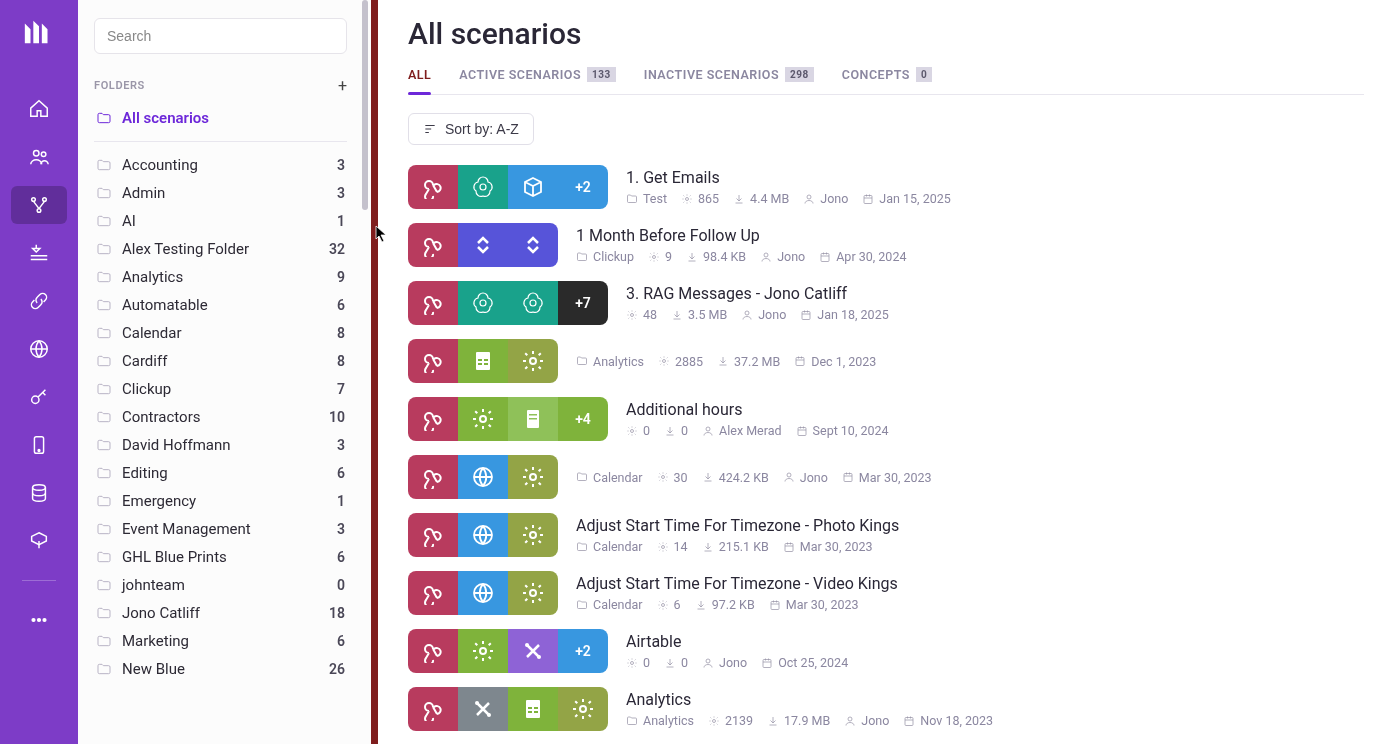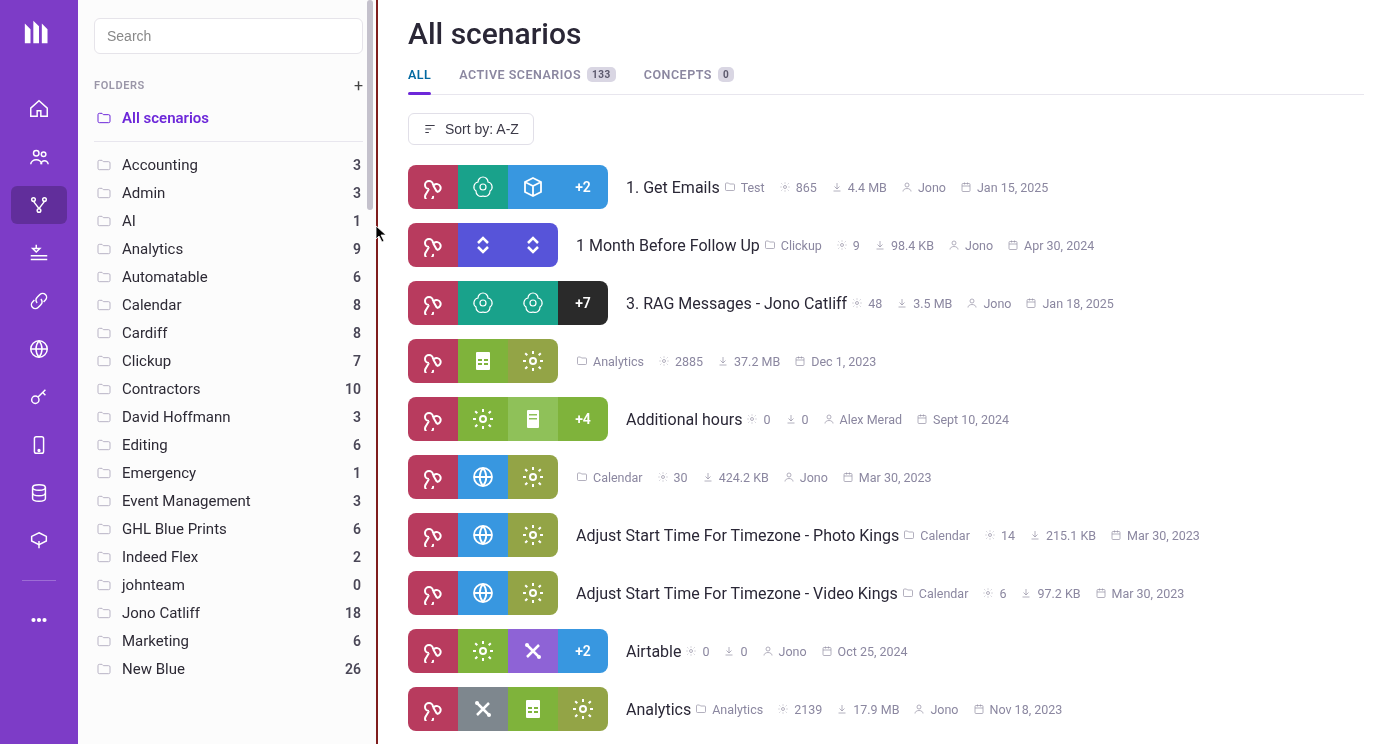--- a/index.html
+++ b/index.html
@@ -9,21 +9,21 @@
 
 .rail { width: 78px; background: #7d3cc7; display: flex; flex-direction: column; align-items: center; padding-top: 14px; gap: 10px; }
 .rail .logo { width: 36px; height: 36px; display: flex; align-items: center; justify-content: center; margin-bottom: 30px; }
 .rail .logo svg { width: 34px; height: 34px; }
 .rail .ricon { width: 56px; height: 38px; display: flex; align-items: center; justify-content: center; border-radius: 6px; cursor: pointer; }
 .rail .ricon.active { background: rgba(0,0,0,0.22); }
 .rail .ricon svg { width: 22px; height: 22px; stroke: #fff; fill: none; stroke-width: 1.6; }
 .rail .divider { width: 34px; height: 1px; background: rgba(255,255,255,0.25); margin: 10px 0; }
 
 
-.sidebar { width: 300px; background: #fcfcfc; border-right: 2px solid #7f1d1d; padding: 18px 13px 0 16px; overflow-y: auto; position: relative; }
+.sidebar { width: 300px; background: #fcfcfc; border-right: 7px solid #7f1d1d; padding: 18px 24px 0 16px; overflow-y: auto; position: relative; }
 .search { width: 100%; height: 36px; background: #fff; border: 1px solid #e6e4ea; border-radius: 6px; padding: 0 12px; font-size: 14px; color: #555; }
 .search::placeholder { color: #888; }
 .folders-header { display:flex; justify-content: space-between; align-items: center; margin-top: 22px; margin-bottom: 10px; }
 .folders-header .lbl { font-size: 11px; letter-spacing: 0.6px; color: #9a96a8; font-weight: 600; }
 .folders-header .plus { color: #444; font-size: 16px; cursor:pointer; }
 .folder-list { display:flex; flex-direction: column; gap: 2px; }
 .folder { display:flex; align-items:center; gap: 10px; padding: 4px 2px; cursor:pointer; font-size: 15px; color: #2d2a35; }
 .folder .ficon { width:16px; height:16px; flex-shrink:0; }
 .folder .ficon svg { width:16px; height:16px; stroke:#b8b3c5; fill:none; stroke-width:1.5; }
 .folder.active { color: #6d28d9; font-weight: 600; }
@@ -32,35 +32,35 @@
 .folder-divider { height:1px; background:#e8e6ee; margin: 10px 0; }
 
 .sidebar-scrollbar { position: absolute; right: 0; top: 0; width: 12px; height: 100%; }
 .sidebar-scrollbar .thumb { position: absolute; top: 0; left: 3px; width: 6px; height: 210px; background: #c4c1cc; border-radius: 3px; }
 
 
 .main { flex: 1; padding: 16px 30px 0 30px; overflow-y: auto; }
 .page-title { font-size: 30px; font-weight: 500; color: #2a2736; margin-bottom: 16px; }
 .tabs { display:flex; gap: 28px; border-bottom: 1px solid #e8e6ee; margin-bottom: 18px; }
 .tab { padding: 0 0 12px 0; font-size: 12.5px; letter-spacing: 0.5px; font-weight: 600; color: #8b87a0; cursor:pointer; display:flex; align-items:center; gap:6px; position:relative; }
-.tab.active { color: #0369a1; }
+.tab.active { color: #7f1d1d; }
 .tab.active::after { content:""; position:absolute; left:0; right:0; bottom:-1px; height:3px; background:#6d28d9; border-radius:2px; }
-.tab .badge { background:#d9d6e3; color:#5c596d; font-size:10px; font-weight:700; padding: 2px 5px; border-radius:5px; }
+.tab .badge { background:#d9d6e3; color:#5c596d; font-size:10px; font-weight:700; padding: 2px 5px; border-radius:0; }
 
 .sort-btn { display:inline-flex; align-items:center; gap:8px; border:1px solid #e1dfe8; background:#fff; border-radius:6px; padding: 7px 14px; font-size:14px; color:#3c3a48; cursor:pointer; margin-bottom: 20px; }
 .sort-btn svg { width:14px; height:14px; stroke:#3c3a48; fill:none; stroke-width:2; }
 
 .scenarios { display:flex; flex-direction:column; gap: 14px; }
 .row { display:flex; align-items:center; gap: 18px; }
 .chips { display:flex; border-radius:8px; overflow:hidden; width: 200px; flex-shrink:0; }
 .chips.c3 { width: 150px; }
 .chip { width:50px; height:44px; display:flex; align-items:center; justify-content:center; }
 .chip svg { width:24px; height:24px; fill:#fff; }
 .chip.more { font-size:14px; font-weight:600; color:#fff; }
-.info { display:flex; gap:4px; }
+.info { display:flex; flex-direction:column; gap:4px; }
 .sname { font-size:16px; color:#2a2736; font-weight:400; }
 .meta { display:flex; gap:14px; font-size:12.5px; color:#8b87a0; align-items:center; }
 .meta .m { display:flex; align-items:center; gap:5px;text-align:center; }
 .meta svg { width:12px; height:12px; stroke:#9a96a8; fill:none; stroke-width:1.5; }
 
 
 .bg-crimson { background:#b83b5e; }
 .bg-teal { background:#19a28b; }
 .bg-blue { background:#3897e0; }
 .bg-black { background:#2a2a2a; }
@@ -192,20 +192,27 @@
           <span class="ficon"><svg viewBox="0 0 24 24">
               <path d="M3 7a2 2 0 0 1 2-2h4l2 2h8a2 2 0 0 1 2 2v8a2 2 0 0 1-2 2H5a2 2 0 0 1-2-2z"></path>
             </svg></span>
           <span>AI</span>
           <span class="count">1</span>
         </div>
         <div class="folder">
           <span class="ficon"><svg viewBox="0 0 24 24">
               <path d="M3 7a2 2 0 0 1 2-2h4l2 2h8a2 2 0 0 1 2 2v8a2 2 0 0 1-2 2H5a2 2 0 0 1-2-2z"></path>
             </svg></span>
+          <span>Alex Testing Folder</span>
+          <span class="count">32</span>
+        </div>
+        <div class="folder">
+          <span class="ficon"><svg viewBox="0 0 24 24">
+              <path d="M3 7a2 2 0 0 1 2-2h4l2 2h8a2 2 0 0 1 2 2v8a2 2 0 0 1-2 2H5a2 2 0 0 1-2-2z"></path>
+            </svg></span>
           <span>Analytics</span>
           <span class="count">9</span>
         </div>
         <div class="folder">
           <span class="ficon"><svg viewBox="0 0 24 24">
               <path d="M3 7a2 2 0 0 1 2-2h4l2 2h8a2 2 0 0 1 2 2v8a2 2 0 0 1-2 2H5a2 2 0 0 1-2-2z"></path>
             </svg></span>
           <span>Automatable</span>
           <span class="count">6</span>
         </div>
@@ -264,27 +271,20 @@
             </svg></span>
           <span>Event Management</span>
           <span class="count">3</span>
         </div>
         <div class="folder">
           <span class="ficon"><svg viewBox="0 0 24 24">
               <path d="M3 7a2 2 0 0 1 2-2h4l2 2h8a2 2 0 0 1 2 2v8a2 2 0 0 1-2 2H5a2 2 0 0 1-2-2z"></path>
             </svg></span>
           <span>GHL Blue Prints</span>
           <span class="count">6</span>
-        </div>
-        <div class="folder">
-          <span class="ficon"><svg viewBox="0 0 24 24">
-              <path d="M3 7a2 2 0 0 1 2-2h4l2 2h8a2 2 0 0 1 2 2v8a2 2 0 0 1-2 2H5a2 2 0 0 1-2-2z"></path>
-            </svg></span>
-          <span>Indeed Flex</span>
-          <span class="count">2</span>
         </div>
         <div class="folder">
           <span class="ficon"><svg viewBox="0 0 24 24">
               <path d="M3 7a2 2 0 0 1 2-2h4l2 2h8a2 2 0 0 1 2 2v8a2 2 0 0 1-2 2H5a2 2 0 0 1-2-2z"></path>
             </svg></span>
           <span>johnteam</span>
           <span class="count">0</span>
         </div>
         <div class="folder">
           <span class="ficon"><svg viewBox="0 0 24 24">
@@ -318,20 +318,24 @@
     <h1 class="page-title">All scenarios</h1>
     <div class="tabs" id="tabs">
         <div class="tab active">
           <span>ALL</span>
         </div>
         <div class="tab">
           <span>ACTIVE SCENARIOS</span>
           <span class="badge">133</span>
         </div>
         <div class="tab">
+          <span>INACTIVE SCENARIOS</span>
+          <span class="badge">298</span>
+        </div>
+        <div class="tab">
           <span>CONCEPTS</span>
           <span class="badge">0</span>
         </div>
       </div>
     <button class="sort-btn">
       <svg viewBox="0 0 24 24">
           <path d="M4 6h16M4 12h10M4 18h6"></path>
         </svg>
       <span>Sort by: A-Z</span>
     </button>

